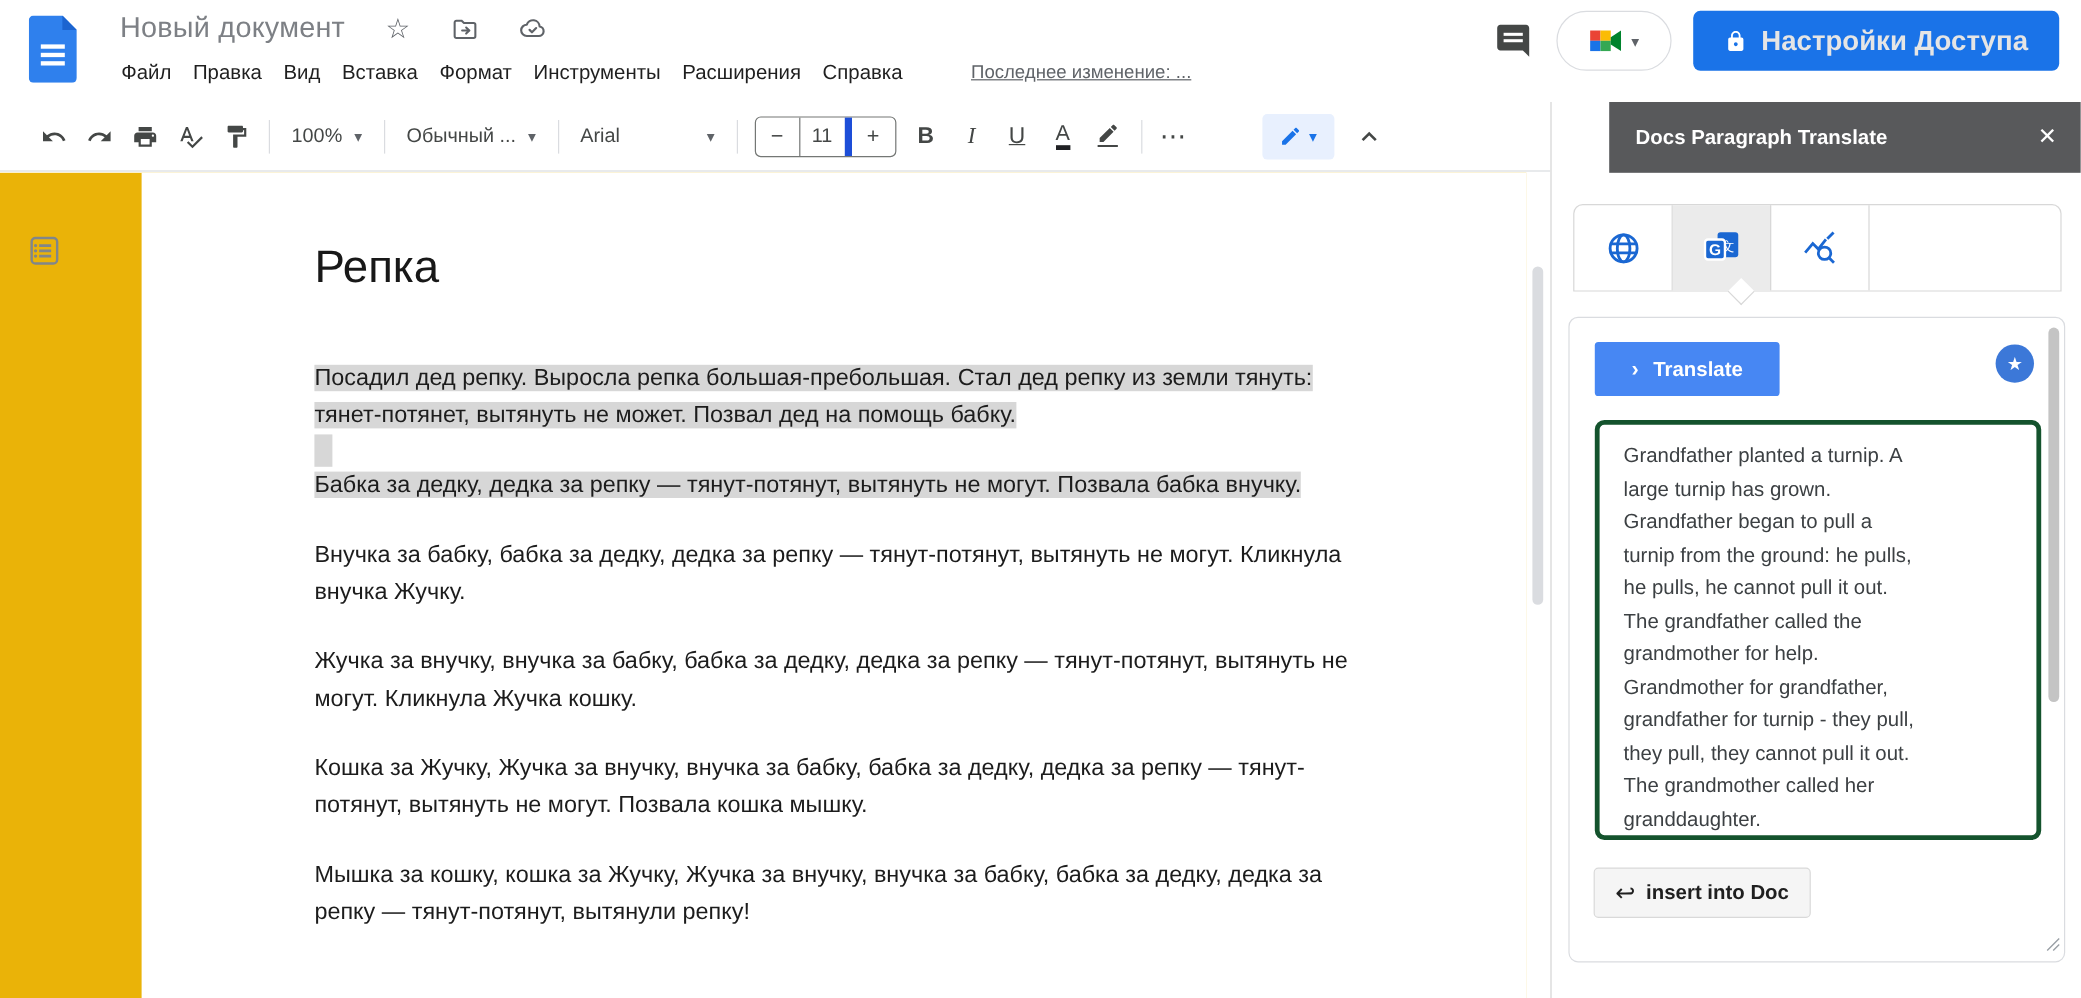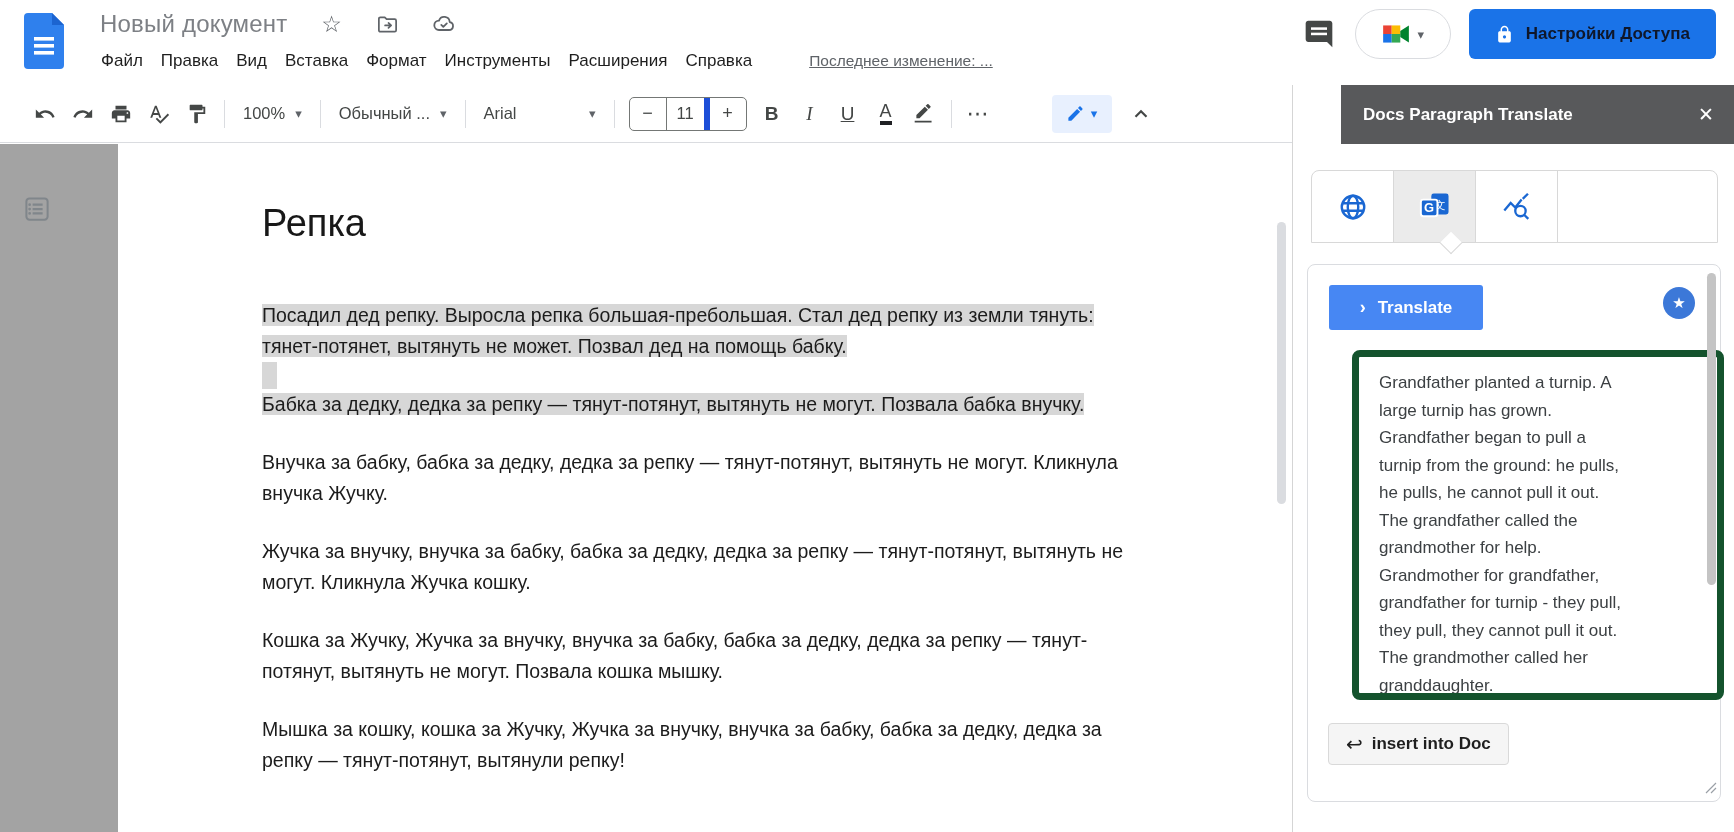--- a/index.html
+++ b/index.html
@@ -13,21 +13,21 @@
   .title-row { position:absolute; left:100px; top:6px; display:flex; align-items:center; gap:32px; height:36px; }
   .doc-title { font-size:24px; color:#7d8085; letter-spacing:.2px; white-space:nowrap; }
   .t-icon { width:24px; height:24px; display:flex; align-items:center; justify-content:center; color:#5f6368; }
   .star-glyph { font-size:23px; line-height:1; color:#5f6368; }
   .menu-row { position:absolute; left:92px; top:46px; display:flex; align-items:center; height:30px; }
   .menu-item { font-size:17px; color:#1f1f1f; padding:3px 9px; border-radius:4px; cursor:pointer; white-space:nowrap; }
   .last-edit { font-size:15.5px; color:#5f6368; margin-left:48px; text-decoration:underline; white-space:nowrap; }
   .header-right { position:absolute; right:18px; top:8px; height:52px; display:flex; align-items:center; gap:18px; }
   .comment-btn { width:36px; height:36px; display:flex; align-items:center; justify-content:center; }
   .meet-pill { width:96px; height:50px; border:1px solid #dadce0; border-radius:26px; display:flex; align-items:center; justify-content:center; gap:6px; background:#fff; }
-  .share-btn { height:50px; padding:0 26px; background:#1a73e8; border:none; border-radius:6px; display:flex; align-items:center; gap:12px; color:#0f172a; font-size:17px; font-weight:bold; font-family:"Liberation Sans",sans-serif; cursor:pointer; white-space:nowrap; }
+  .share-btn { height:50px; padding:0 26px; background:#1a73e8; border:none; border-radius:6px; display:flex; align-items:center; gap:12px; color:#e5e5e5; font-size:23px; font-weight:bold; font-family:"Liberation Sans",sans-serif; cursor:pointer; white-space:nowrap; }
   .caret { font-size:13px; color:#5f6368; line-height:1; }
   .caret.blue { color:#1a73e8; }
 
   
   .toolbar { position:absolute; top:85px; left:0; width:1292px; height:58px; background:#fff; border-bottom:1px solid #dadce0; display:flex; align-items:center; padding-left:26px; }
   .tb-btn { width:38px; height:38px; border-radius:4px; display:flex; align-items:center; justify-content:center; color:#444746; flex:0 0 auto; }
   .tb-sep { width:1px; height:28px; background:#dadce0; margin:0 8px; flex:0 0 auto; }
   .tb-drop { display:flex; align-items:center; gap:10px; padding:0 10px; height:38px; border-radius:4px; color:#444746; font-size:16.5px; flex:0 0 auto; }
   .tb-drop .lbl { white-space:nowrap; }
   .fontsize-box { display:flex; align-items:center; border:1px solid #747775; border-radius:5px; height:34px; margin:0 6px; flex:0 0 auto; }
@@ -35,21 +35,21 @@
   .fs-val { width:44px; border-left:1px solid #747775; border-right:6px solid #1d4ed8; font-size:16.5px; }
   .fmt-b { font-weight:bold; font-size:19px; }
   .fmt-i { font-style:italic; font-family:"Liberation Serif",serif; font-size:19px; }
   .fmt-u { text-decoration:underline; font-size:19px; }
   .fmt-a { font-size:18px; border-bottom:4px solid #202124; line-height:1; padding-bottom:1px; }
   .more-dots { font-size:22px; letter-spacing:2px; color:#444746; }
   .mode-pill { margin-left:54px; width:60px; height:38px; background:#e8f0fe; border-radius:4px; display:flex; align-items:center; justify-content:center; gap:6px; flex:0 0 auto; }
   .collapse-btn { width:38px; height:38px; display:flex; align-items:center; justify-content:center; margin-left:10px; flex:0 0 auto; }
 
   
-  .main-area { position:absolute; top:144px; left:0; width:1272px; height:688px; background:#a3a3a3; }
+  .main-area { position:absolute; top:144px; left:0; width:1272px; height:688px; background:#eab308; }
   .outline-btn { position:absolute; left:20px; top:48px; width:34px; height:34px; display:flex; align-items:center; justify-content:center; }
   .page { position:absolute; left:118px; top:0; width:1154px; height:688px; background:#fff; }
   .doc-title-text { position:absolute; left:144px; top:58px; font-size:38px; color:#181818; }
   .doc-body { position:absolute; left:144px; top:156px; width:888px; font-size:19.5px; line-height:31px; color:#1c1c1c; }
   .doc-p { margin:0 0 27px 0; }
   .doc-p.mb0 { margin-bottom:0; }
   .sel { background:#d7d7d7; }
   .sel-strip { width:15px; height:27px; background:#d7d7d7; }
   .doc-scroll { position:absolute; top:144px; left:1272px; width:20px; height:688px; background:#fff; }
   .doc-scroll .thumb { position:absolute; left:5px; top:78px; width:9px; height:282px; background:#dadce0; border-radius:5px; }
@@ -60,21 +60,21 @@
   .sb-title { color:#fff; font-size:17px; font-weight:bold; flex:1; }
   .sb-close { color:#fff; font-size:19px; line-height:1; }
   .tabstrip { position:absolute; left:18px; top:85px; width:407px; height:73px; border:1px solid #d8d8d8; border-radius:8px 8px 0 0; display:flex; background:#fff; }
   .tab { width:82px; height:100%; border-right:1px solid #d8d8d8; display:flex; align-items:center; justify-content:center; }
   .tab.active { background:#ebebeb; }
   .tab-notch { position:absolute; left:150px; top:150px; width:16px; height:16px; background:#fff; border-right:1px solid #d8d8d8; border-bottom:1px solid #d8d8d8; transform:rotate(45deg); }
   .panel { position:absolute; left:14px; top:179px; width:414px; height:538px; border:1px solid #dadce0; border-radius:8px; background:#fff; }
   .translate-btn { position:absolute; left:21px; top:20px; width:154px; height:45px; background:#4787f3; border:none; border-radius:3px; color:#fff; font-size:17px; font-weight:bold; font-family:"Liberation Sans",sans-serif; display:flex; align-items:center; justify-content:center; gap:12px; cursor:pointer; }
   .translate-chev { font-size:18px; font-weight:bold; }
   .fav-circle { position:absolute; right:25px; top:22px; width:32px; height:32px; border-radius:50%; background:#3c78d8; display:flex; align-items:center; justify-content:center; color:#fff; font-size:15px; }
-  .t-box { position:absolute; left:21px; top:85px; width:372px; height:350px; border:7px solid #14532d; border-radius:8px; padding:12px 30px 12px 20px; font-size:17px; line-height:27.5px; color:#3c4043; white-space:pre-line; overflow:hidden;margin-left:23px; }
+  .t-box { position:absolute; left:21px; top:85px; width:372px; height:350px; border:4px solid #14532d; border-radius:8px; padding:12px 30px 12px 20px; font-size:17px; line-height:27.5px; color:#3c4043; white-space:pre-line; overflow:hidden; }
   .t-scroll { position:absolute; right:4px; top:8px; width:9px; height:312px; background:#c4c4c4; border-radius:5px; }
   .t-resize { position:absolute; right:3px; bottom:3px; }
   .insert-btn { position:absolute; left:20px; top:458px; height:42px; padding:0 17px; background:#f5f5f5; border:1px solid #d9d9d9; border-radius:4px; display:flex; align-items:center; gap:9px; font-size:17px; font-weight:bold; color:#1f1f1f; font-family:"Liberation Sans",sans-serif; cursor:pointer; }
   .insert-arrow { font-size:20px; font-weight:normal; }
 </style>
 </head>
 <body>
 
 <div id="app">
 

